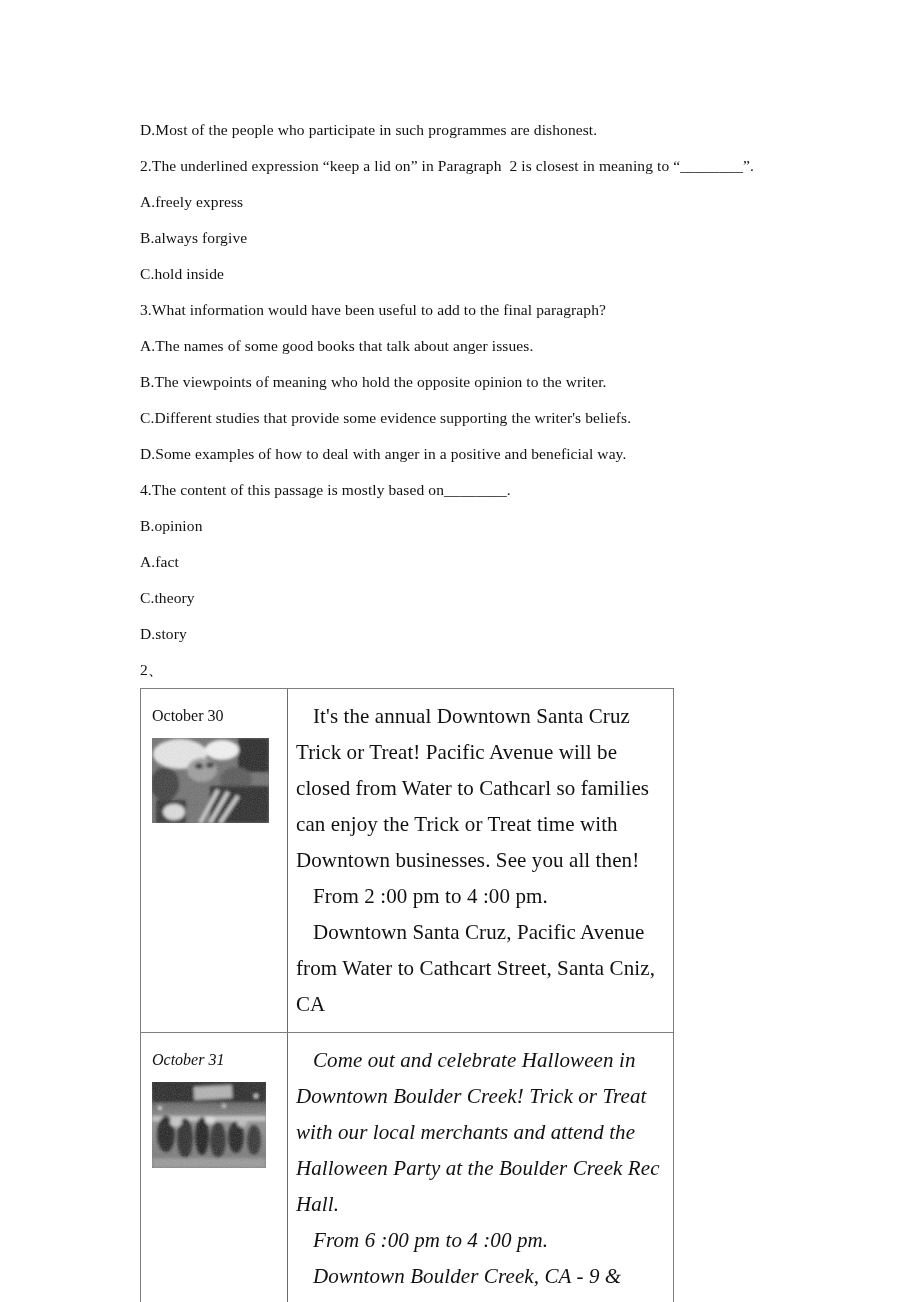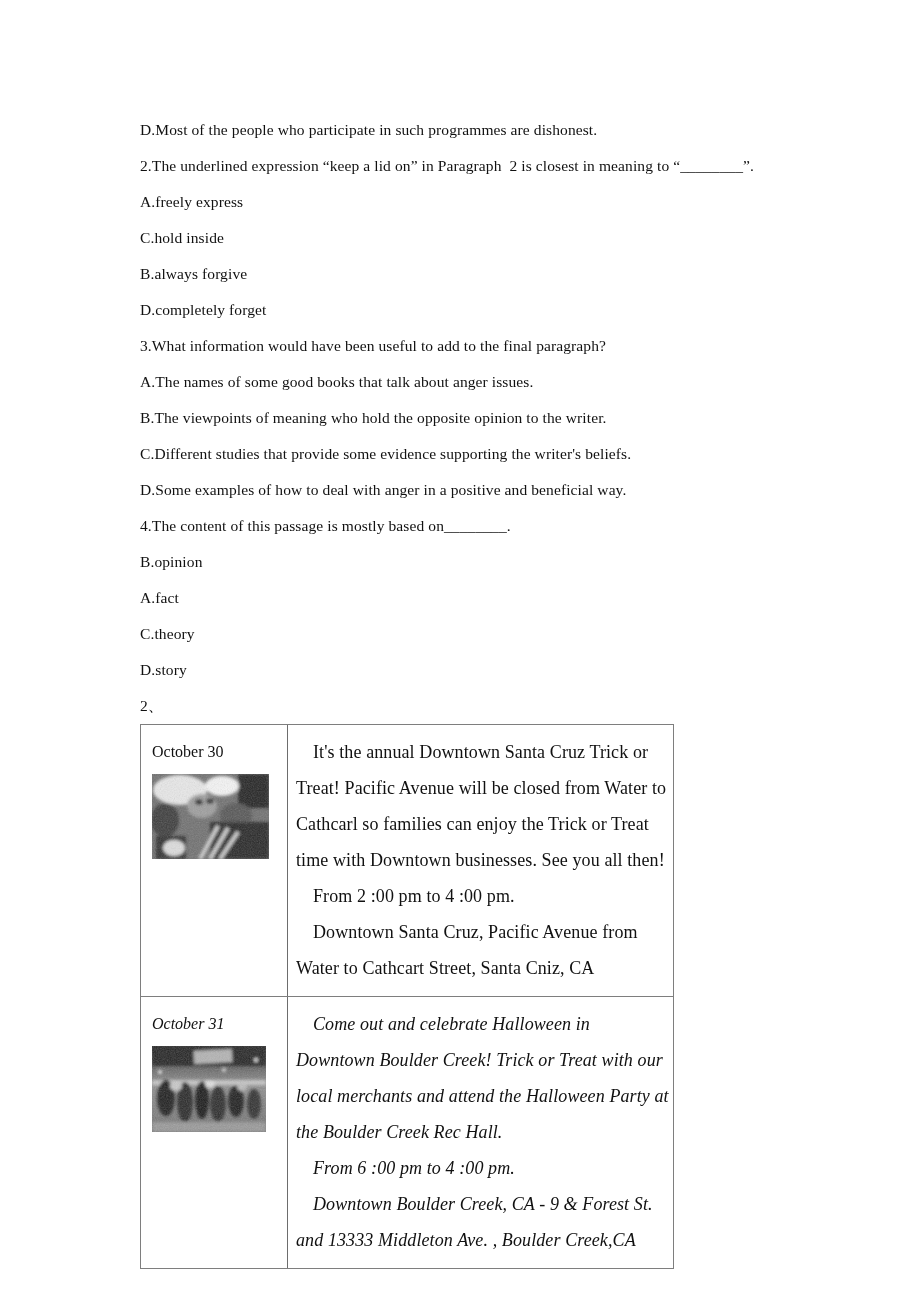--- a/index.html
+++ b/index.html
@@ -58,39 +58,38 @@
     display: block;
     margin-top: 4px;
     border: 0;
   }
   .desc-cell {
     box-sizing: border-box;
     padding: 9px 4px 10px 8px;
   }
   .desc-cell p {
     margin: 0;
-    font-size: 18px;
+    font-size: 21px;
     line-height: 36px;
     text-indent: 17px;
     white-space: pre-wrap;
     letter-spacing: 0.1px;
   }
 </style>
 </head>
 <body>
 
 <div class="page">
 
   <div>
     <p class="qline">D.Most of the people who participate in such programmes are dishonest.</p>
     <p class="qline">2.The underlined expression “keep a lid on” in Paragraph  2 is closest in meaning to “________”.</p>
     <p class="qline">A.freely express</p>
+    <p class="qline">B.always forgive</p>
     <p class="qline">C.hold inside</p>
-    <p class="qline">B.always forgive</p>
-    <p class="qline">D.completely forget</p>
     <p class="qline">3.What information would have been useful to add to the final paragraph?</p>
     <p class="qline">A.The names of some good books that talk about anger issues.</p>
     <p class="qline">B.The viewpoints of meaning who hold the opposite opinion to the writer.</p>
     <p class="qline">C.Different studies that provide some evidence supporting the writer's beliefs.</p>
     <p class="qline">D.Some examples of how to deal with anger in a positive and beneficial way.</p>
     <p class="qline">4.The content of this passage is mostly based on________.</p>
     <p class="qline">B.opinion</p>
     <p class="qline">A.fact</p>
     <p class="qline">C.theory</p>
     <p class="qline">D.story</p>

